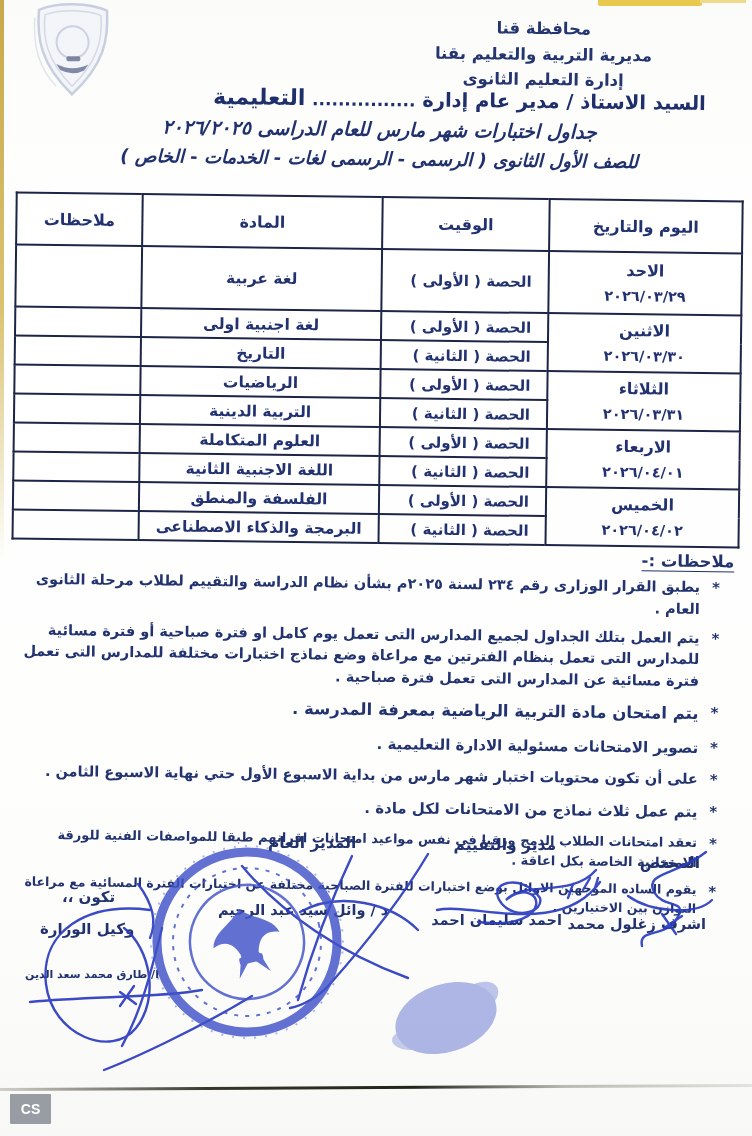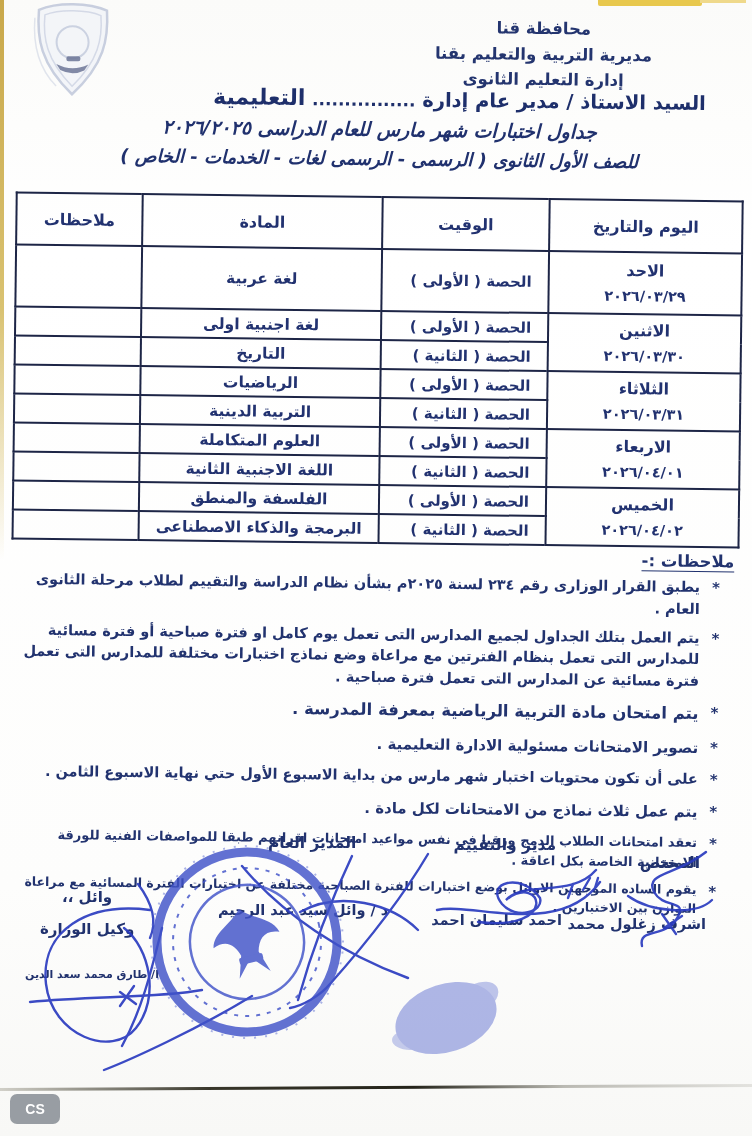--- a/index.html
+++ b/index.html
@@ -84,21 +84,21 @@
   .lbl-deputy { top:920px; left:40px; font-size:15px; }
   .name-deputy { top:968px; left:25px; font-size:11px; }
 
   .ink-layer { position:absolute; inset:0; pointer-events:none; }
 
   
   .scan-line { position:absolute; top:1086px; left:0; width:752px; height:3px; transform:rotate(-0.3deg);
     background:linear-gradient(90deg, rgba(90,85,60,.25) 0%, rgba(35,33,20,.9) 28%, rgba(25,24,14,.95) 55%,
       rgba(110,108,95,.45) 75%, rgba(160,158,148,.25) 100%); }
   .watermark { position:absolute; top:1094px; left:10px; display:flex; align-items:center; gap:10px; direction:ltr; }
-  .cs-badge { width:50px; height:30px; border-radius:7px; background:#989da3; color:#ffffff;
+  .cs-badge { width:41px; height:30px; border-radius:1px; background:#989da3; color:#ffffff;
     display:flex; align-items:center; justify-content:center;
     font-family:"Liberation Sans", sans-serif; font-size:14px; font-weight:bold; }
   .wm-brand { font-family:"Liberation Sans", sans-serif; font-size:29px; color:#a6aaae; letter-spacing:.5px; }
   .wm-arabic { font-size:20px; color:#aeb1b5; direction:rtl; }
 </style>
 </head>
 <body>
 
 <div class="paper">
 
@@ -256,21 +256,21 @@
       </ul>
     </div>
   </div>
 
   <div class="sig-label lbl-specialist">المختص</div>
   <div class="sig-name name-specialist">اشرف زغلول محمد</div>
   <div class="sig-label lbl-director">مدير والتقييم</div>
   <div class="sig-name name-director">احمد سليمان احمد</div>
   <div class="sig-label lbl-general">المدير العام</div>
   <div class="sig-name name-general">د / وائل سيد عبد الرحيم</div>
-  <div class="sig-label lbl-approve">وائل ،،</div>
+  <div class="sig-label lbl-approve">تكون ،،</div>
   <div class="sig-label lbl-deputy">وكيل الوزارة</div>
   <div class="sig-name name-deputy">ا/ طارق محمد سعد الدين</div>
 
   <svg class="ink-layer" width="752" height="1136" viewBox="0 0 752 1136">
     <g stroke="#2b3cc0" stroke-width="2.4" fill="none" stroke-linecap="round" opacity=".92">
 
       <g>
         <path d="M706 852 C676 876 644 872 654 892 C664 910 690 898 676 920 C664 938 638 928 642 946"></path>
         <path d="M628 896 C650 912 696 916 712 900"></path>
         <path d="M664 928 l18 -12 m-20 -2 l14 20"></path>

